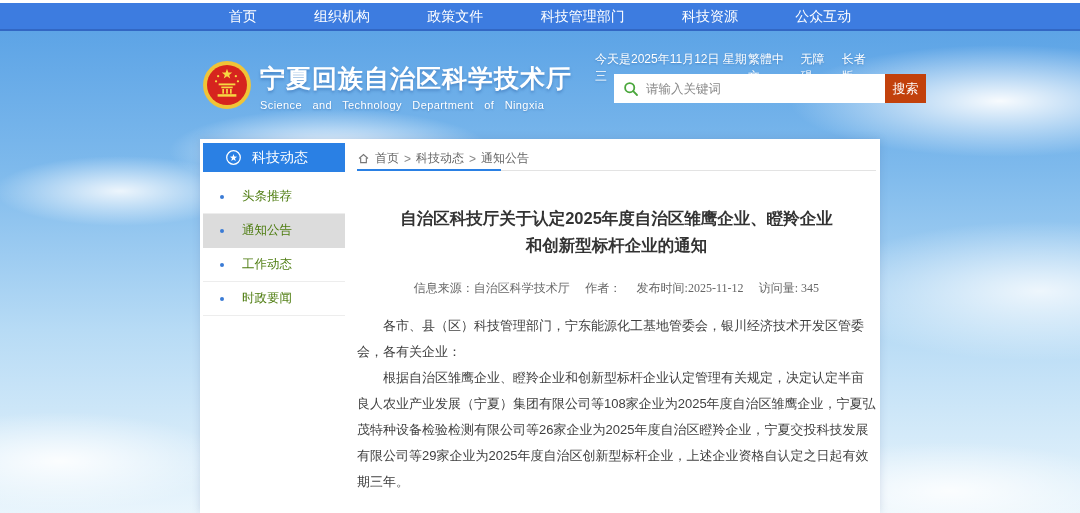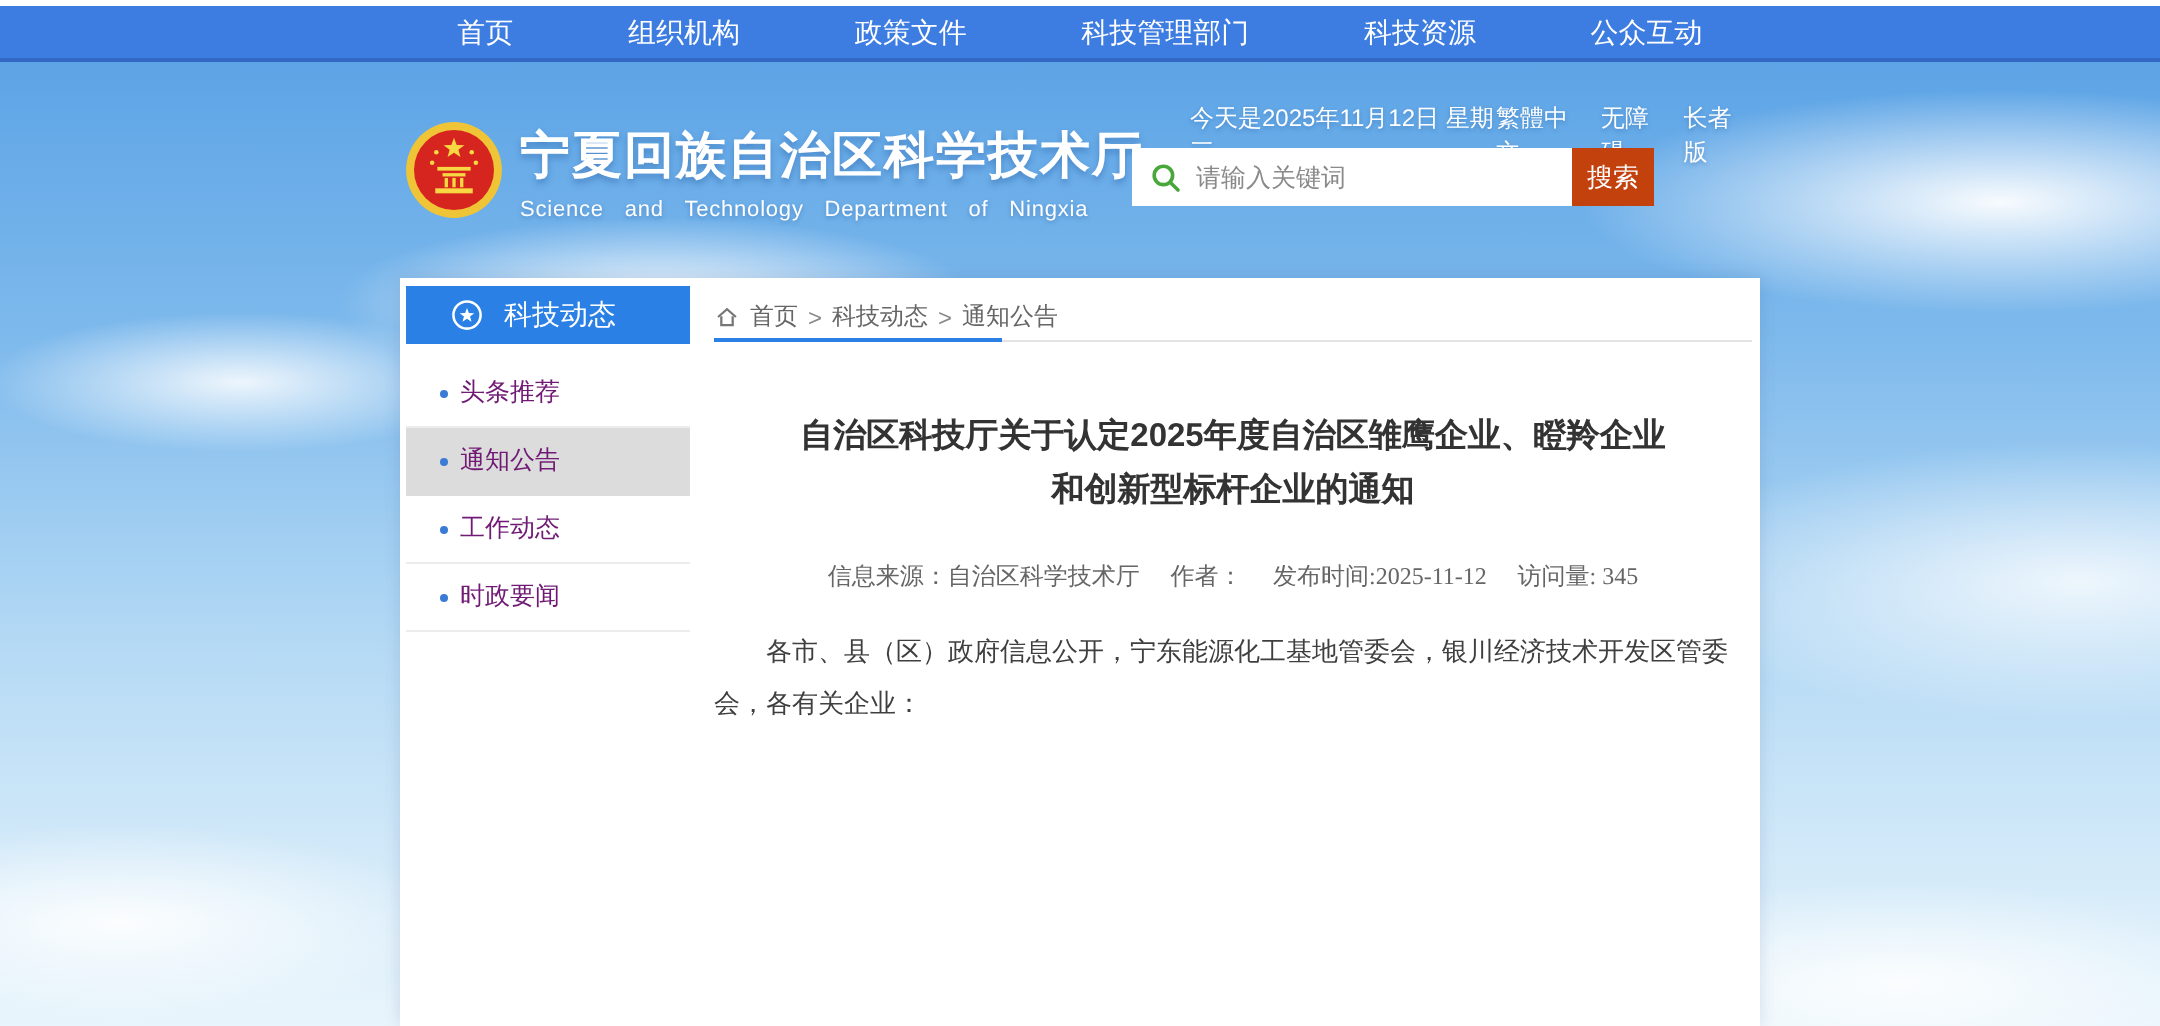--- a/index.html
+++ b/index.html
@@ -35,42 +35,42 @@
   .site-subtitle { color:#ffffff; font-size:11px; letter-spacing:.4px; word-spacing:7px;
                    text-shadow:0 1px 2px rgba(30,80,150,.4); margin-top:6px; }
 
   .topinfo { position:absolute; left:595px; top:51px; width:280px; display:flex;
              justify-content:space-between; color:#ffffff; font-size:12px;
              text-shadow:0 1px 2px rgba(30,80,150,.35); }
   .lang-links { display:flex; gap:8px; }
   .lang-links span { cursor:pointer; }
 
   
-  .searchbar { position:absolute; left:566px; top:74px; width:261px; height:29px; display:flex; }
+  .searchbar { position:absolute; left:614px; top:74px; width:312px; height:29px; display:flex; }
   .search-box { flex:1; background:#ffffff; display:flex; align-items:center;
                 border:1px solid #ffffff; padding-left:8px; }
   .search-box svg { flex:0 0 16px; }
   .search-input { border:none; outline:none; flex:1; font-size:12.5px; color:#333;
                   margin-left:7px; background:transparent; height:100%; }
   .search-input::placeholder { color:#8a8a8a; }
   .search-btn { width:41px; background:#c2410c; color:#ffffff; font-size:13px; border:none;
                 cursor:pointer; }
 
   
   .card { position:absolute; left:200px; top:139px; width:680px; height:374px;
           background:#ffffff; box-shadow:0 0 8px rgba(60,90,140,.18);padding-left:33px; }
 
   
   .sidebar { position:absolute; left:3px; top:4px; width:142px; }
   .sidebar-head { height:29px; background:#2a80e4; color:#fff; display:flex; align-items:center;
                   padding-left:22px; font-size:14px; cursor:pointer; }
   .sidebar-head svg { margin-right:10px; }
   .sidebar-menu { margin-top:8px; }
   .sidebar-item { height:34px; display:flex; align-items:center; padding-left:17px;
-                  font-size:12.5px; color:#701a75; border-bottom:1px solid #ededed; cursor:pointer; }
+                  font-size:12.5px; color:#4d7c0f; border-bottom:1px solid #ededed; cursor:pointer;gap:12px; }
   .sidebar-item .dot { width:4px; height:4px; border-radius:50%; background:#3a7bd5;
                        margin-right:6px; flex:0 0 4px; }
   .sidebar-item.active { background:#dcdcdc; border-bottom:1px solid #dcdcdc; }
 
   
   .main { position:absolute; left:157px; top:8px; width:519px; }
   .breadcrumb { height:24px; display:flex; align-items:center; font-size:12px; color:#666;
                 position:relative; border-bottom:1px solid #e3e3e3; }
   .breadcrumb .blue-line { position:absolute; left:0; bottom:-1px; width:144px; height:2px;
                            background:#2a80e4; }
@@ -197,18 +197,19 @@
       </h1>
 
       <div class="article-meta">
         <span>信息来源：自治区科学技术厅</span>
         <span>作者：</span>
         <span>发布时间:2025-11-12</span>
         <span>访问量: 345</span>
       </div>
 
       <div class="article-body">
-        <p>各市、县（区）政府信息公开，宁东能源化工基地管委会，银川经济技术开发区管委会，各有关企业：</p>
+        <p>各市、县（区）科技管理部门，宁东能源化工基地管委会，银川经济技术开发区管委会，各有关企业：</p>
+        <p>根据自治区雏鹰企业、瞪羚企业和创新型标杆企业认定管理有关规定，决定认定半亩良人农业产业发展（宁夏）集团有限公司等108家企业为2025年度自治区雏鹰企业，宁夏弘茂特种设备检验检测有限公司等26家企业为2025年度自治区瞪羚企业，宁夏交投科技发展有限公司等29家企业为2025年度自治区创新型标杆企业，上述企业资格自认定之日起有效期三年。</p>
       </div>
 
     </section>
   </div>
 </div>
 
 </body></html>

